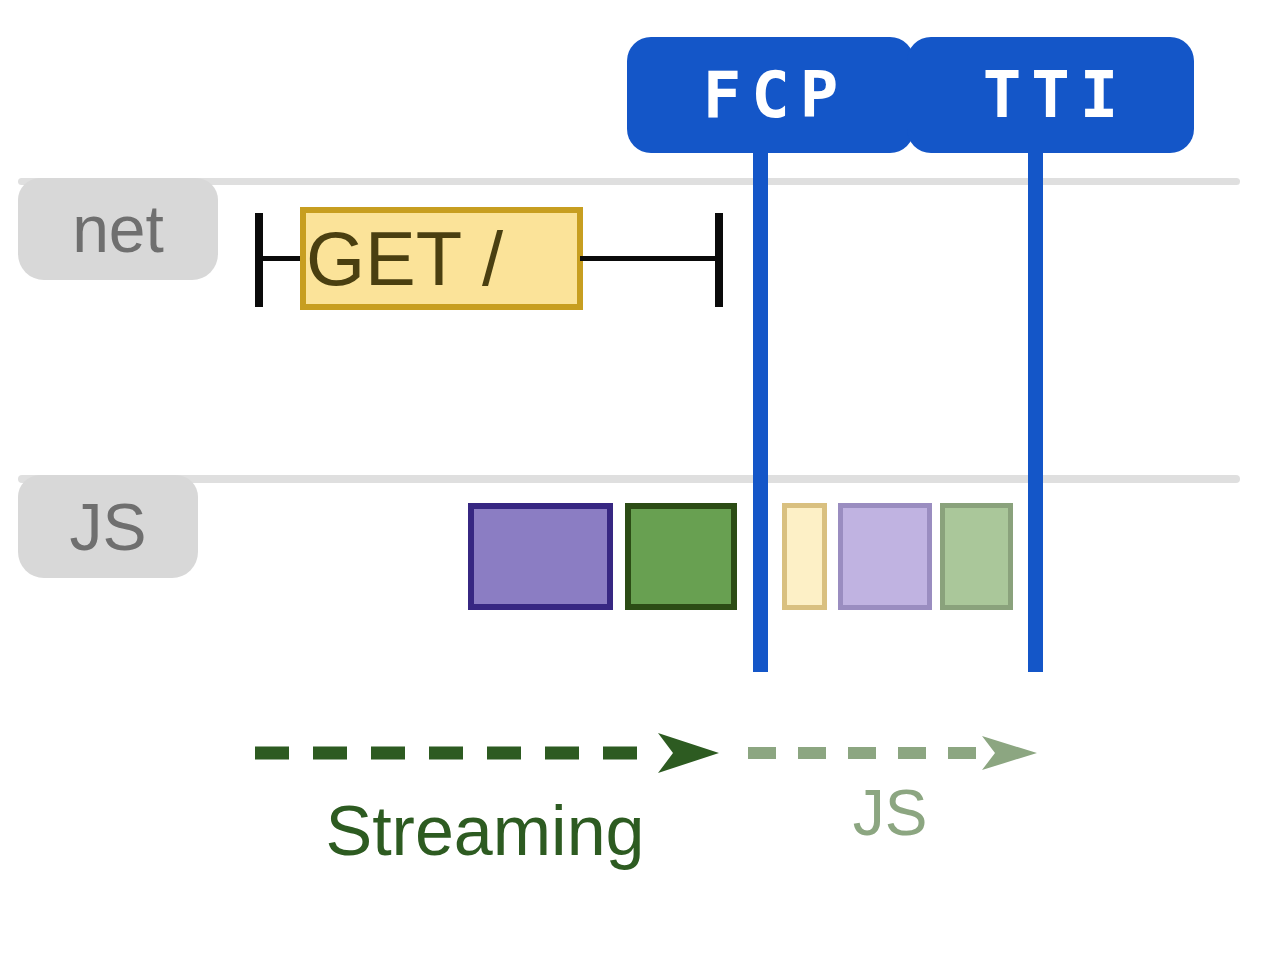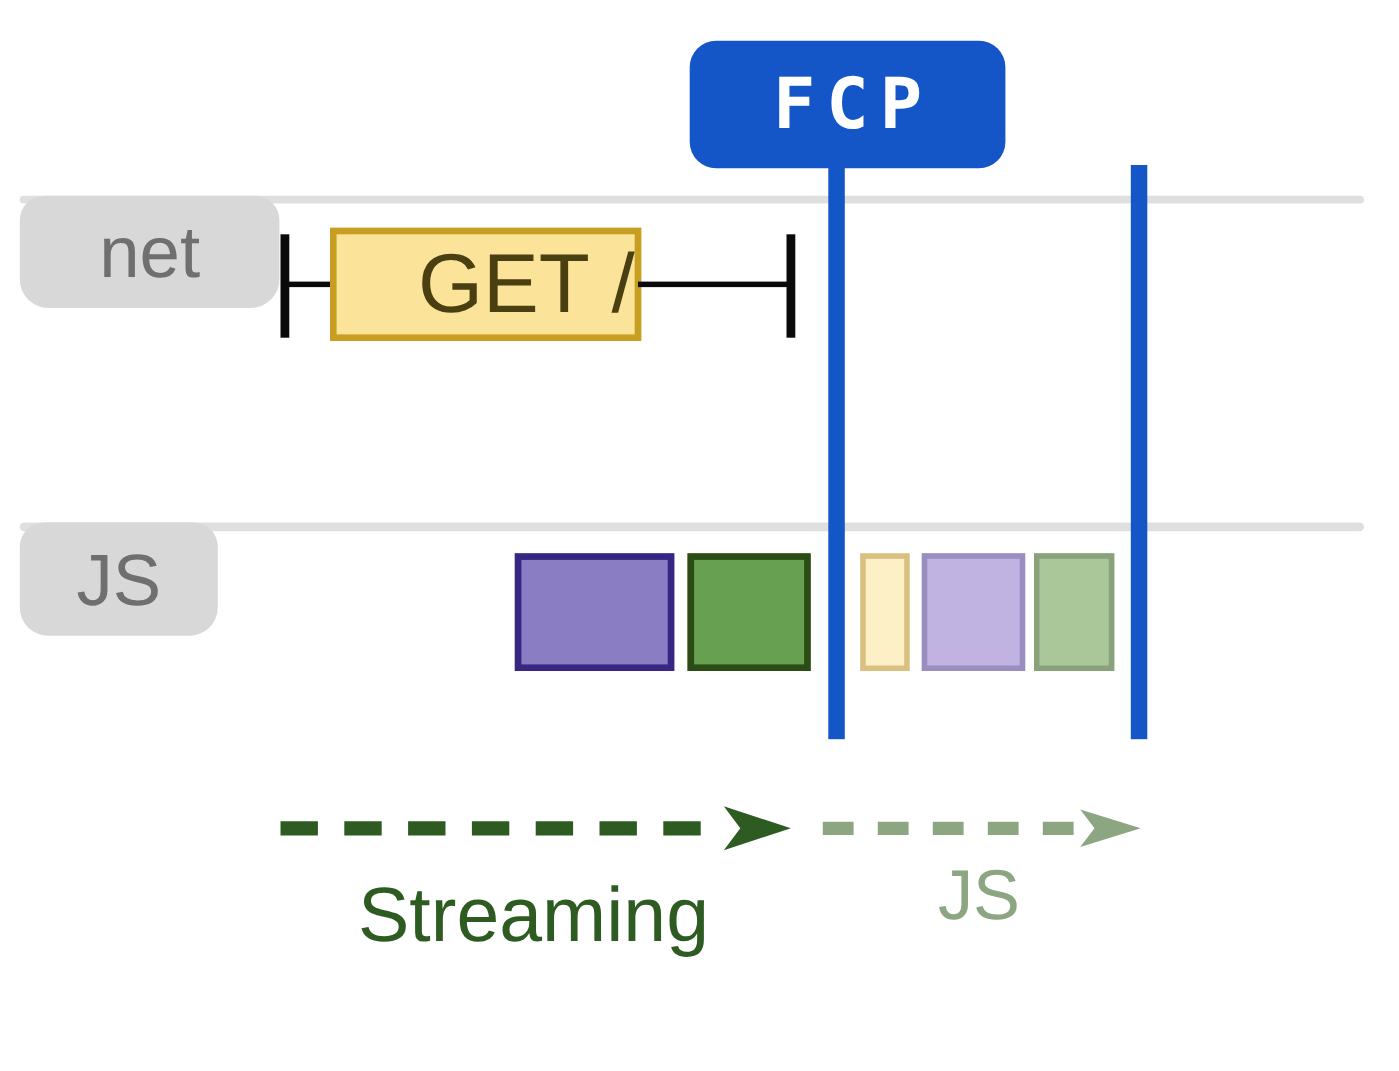--- a/index.html
+++ b/index.html
@@ -11,21 +11,21 @@
   .lane-line{position:absolute;left:18px;width:1222px;background:var(--lane-line);border-radius:4px;}
   .lane-line.net{top:178px;height:7px;}
   .lane-line.js{top:475px;height:8px;}
   
   .lane-tab{
     position:absolute;left:18px;background:var(--tab-bg);
     border-radius:22px 22px 26px 26px;
     display:flex;align-items:center;justify-content:center;
     color:var(--tab-text);font-size:66px;
   }
-  .lane-tab.net-tab{top:178px;width:236px;height:102px;}
+  .lane-tab.net-tab{top:178px;width:200px;height:102px;}
   .lane-tab.js-tab{top:475px;width:180px;height:103px;}
   
   .badge{
     position:absolute;top:37px;width:287px;height:116px;background:var(--accent-blue);
     border-radius:24px;display:flex;align-items:center;justify-content:center;
     color:#ffffff;font-family:"DejaVu Sans Mono","Liberation Mono",monospace;
     font-weight:bold;font-size:64px;letter-spacing:10px;text-indent:10px;text-align:center;
   }
   .badge.fcp{left:627px;}
   .badge.tti{left:907px;}
@@ -35,21 +35,21 @@
   
   .tick{position:absolute;top:213px;width:8px;height:94px;background:var(--ink);}
   .tick.left{left:255px;}
   .tick.right{left:715px;}
   .wline{position:absolute;top:256px;height:5px;background:var(--ink);}
   .wline.left{left:261px;width:42px;}
   .wline.right{left:580px;width:138px;}
   .request-box{
     position:absolute;left:300px;top:207px;width:283px;height:103px;box-sizing:border-box;
     background:var(--request-fill);border:6px solid var(--request-border);
-    display:flex;align-items:center;justify-content:flex-end;
+    display:flex;align-items:center;justify-content:flex-start;
     color:var(--request-text);font-size:76px;white-space:pre;
   }
   
   .block{position:absolute;top:503px;height:107px;box-sizing:border-box;border-style:solid;}
   .block.b0{left:468px;width:145px;border-width:6px;}
   .block.b1{left:625px;width:112px;border-width:6px;}
   .block.b2{left:782px;width:45px;border-width:5px;}
   .block.b3{left:838px;width:94px;border-width:5px;}
   .block.b4{left:940px;width:73px;border-width:5px;}
   
@@ -75,20 +75,23 @@
   <div class="lane-tab net-tab">
     <span>net</span>
   </div>
   <div class="lane-tab js-tab">
     <span>JS</span>
   </div>
 
   <div class="badge fcp">
     <span>FCP</span>
   </div>
+  <div class="badge tti">
+    <span>TTI</span>
+  </div>
   <div class="stem fcp-stem"></div>
   <div class="stem tti-stem"></div>
 
   <div class="tick left"></div>
   <div class="wline left"></div>
   <div class="request-box">
     <span>GET /</span>
   </div>
   <div class="wline right"></div>
   <div class="tick right"></div>

